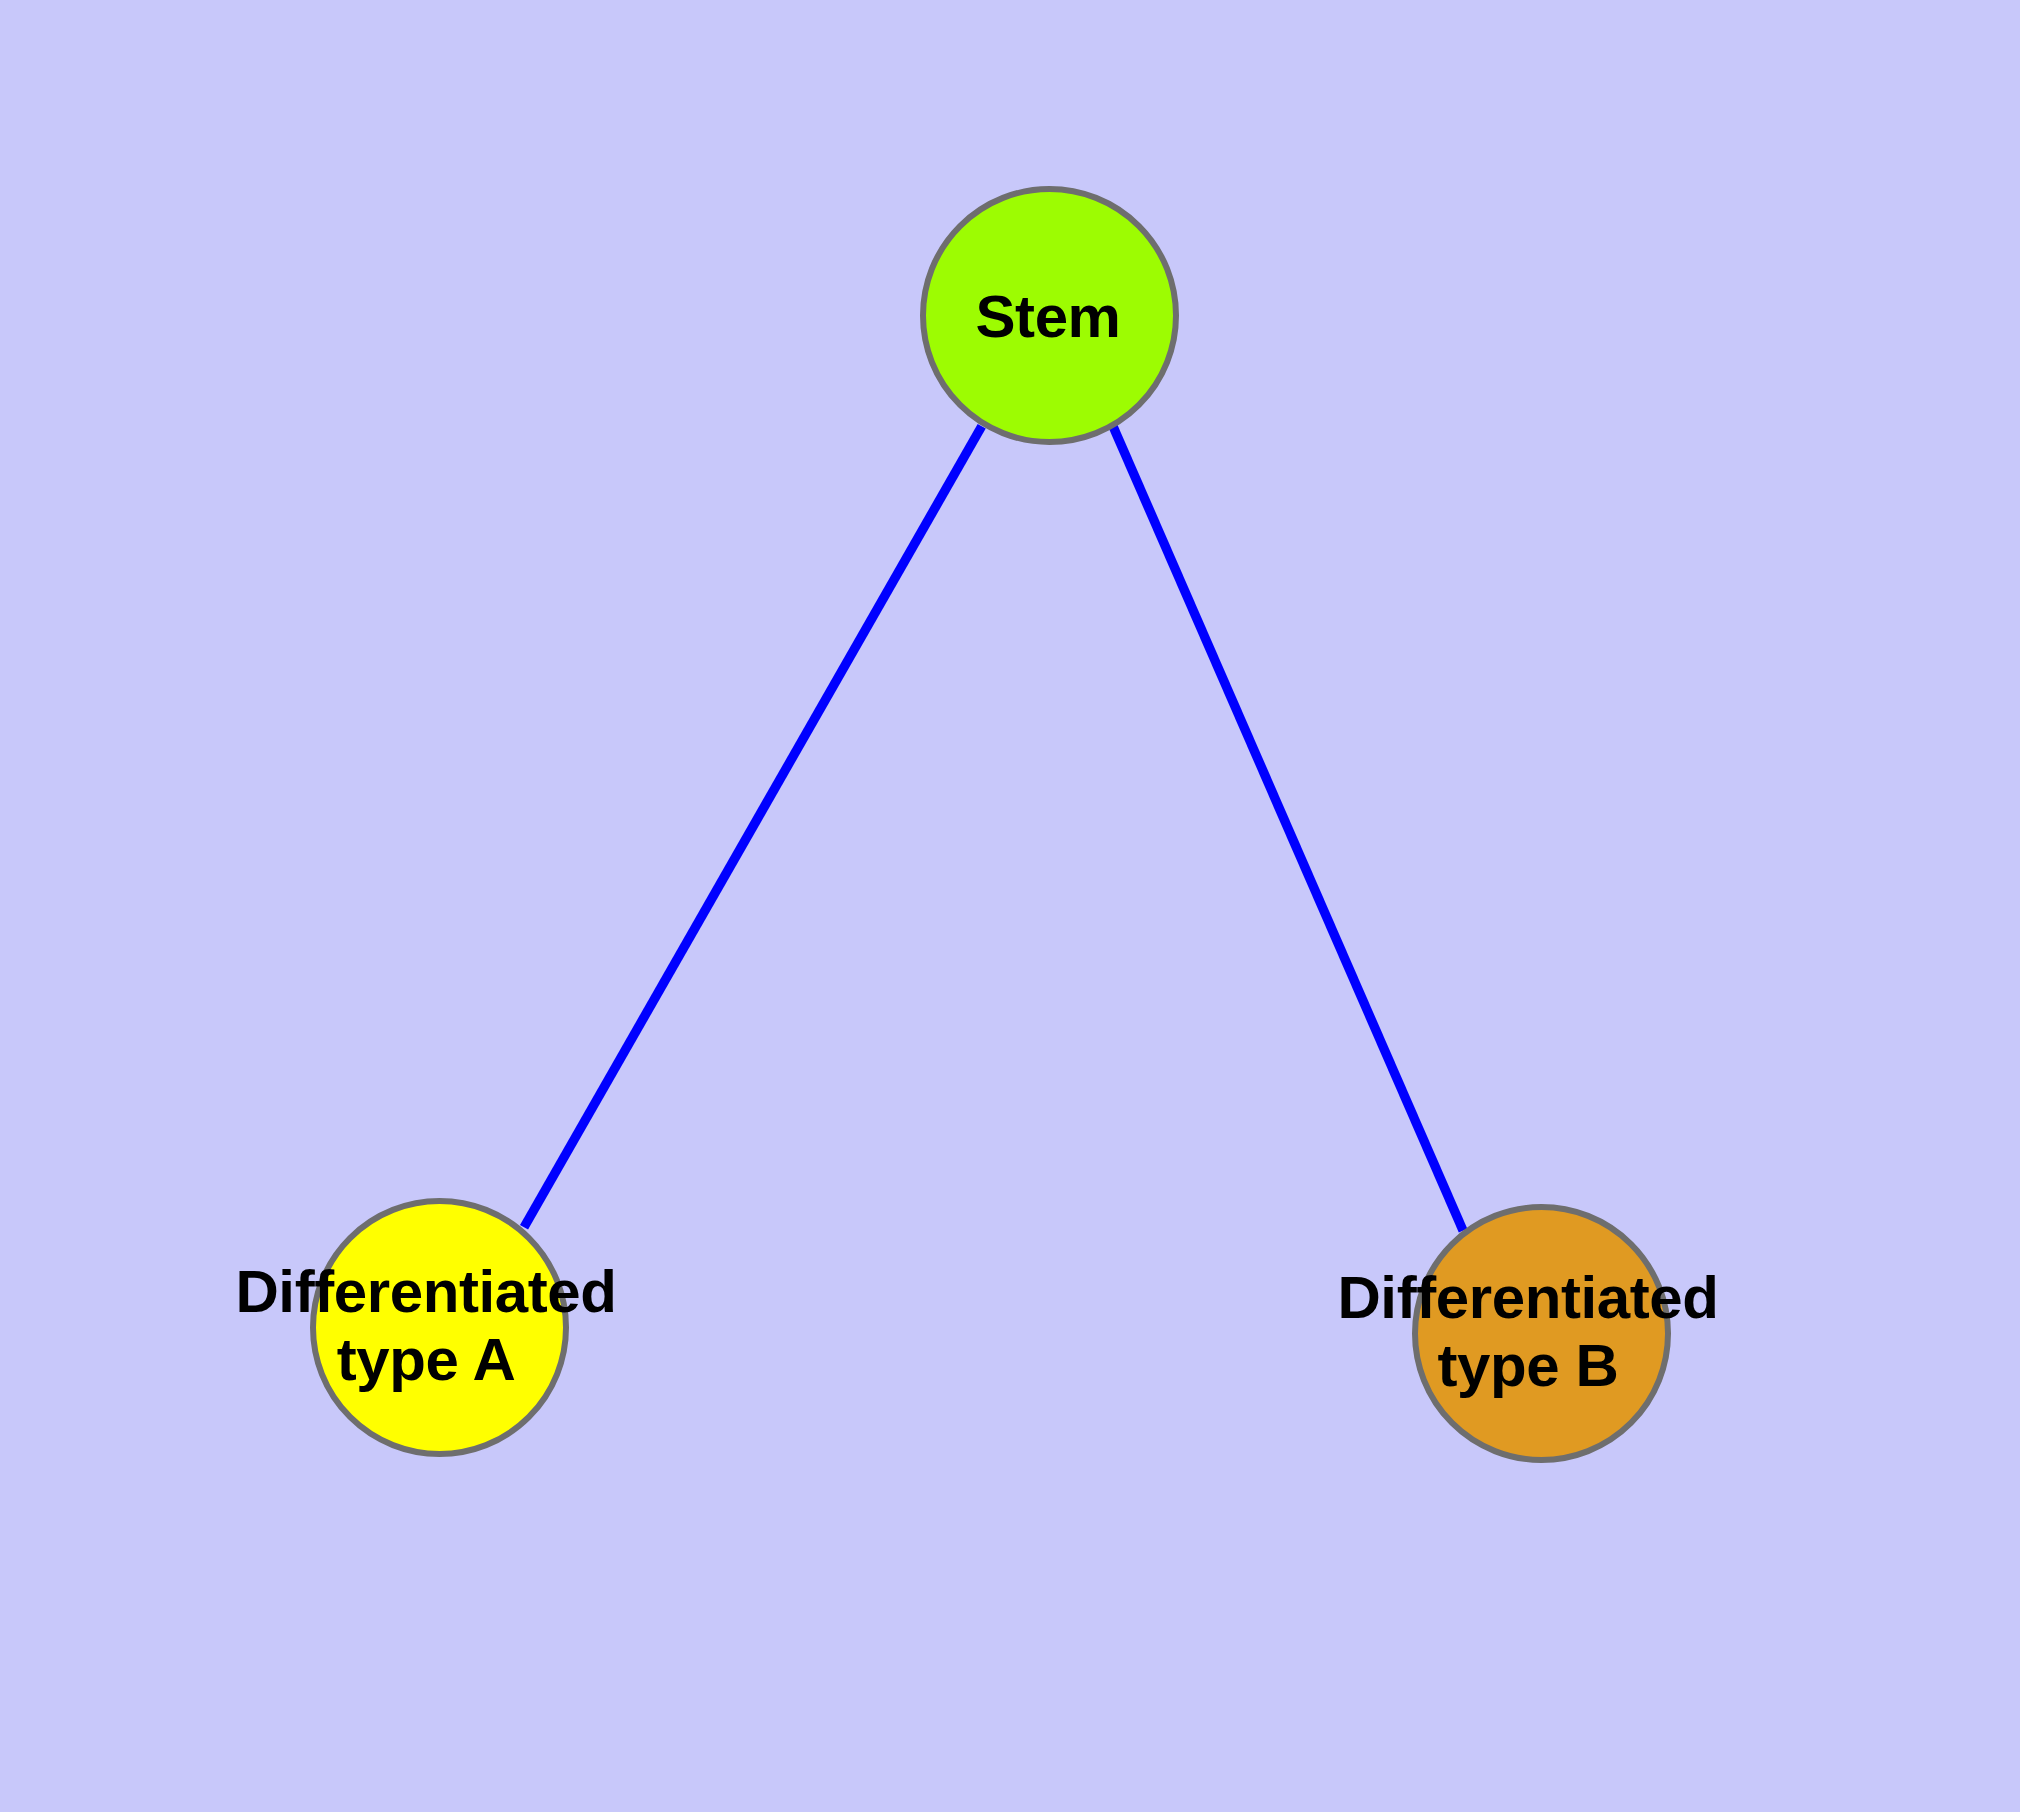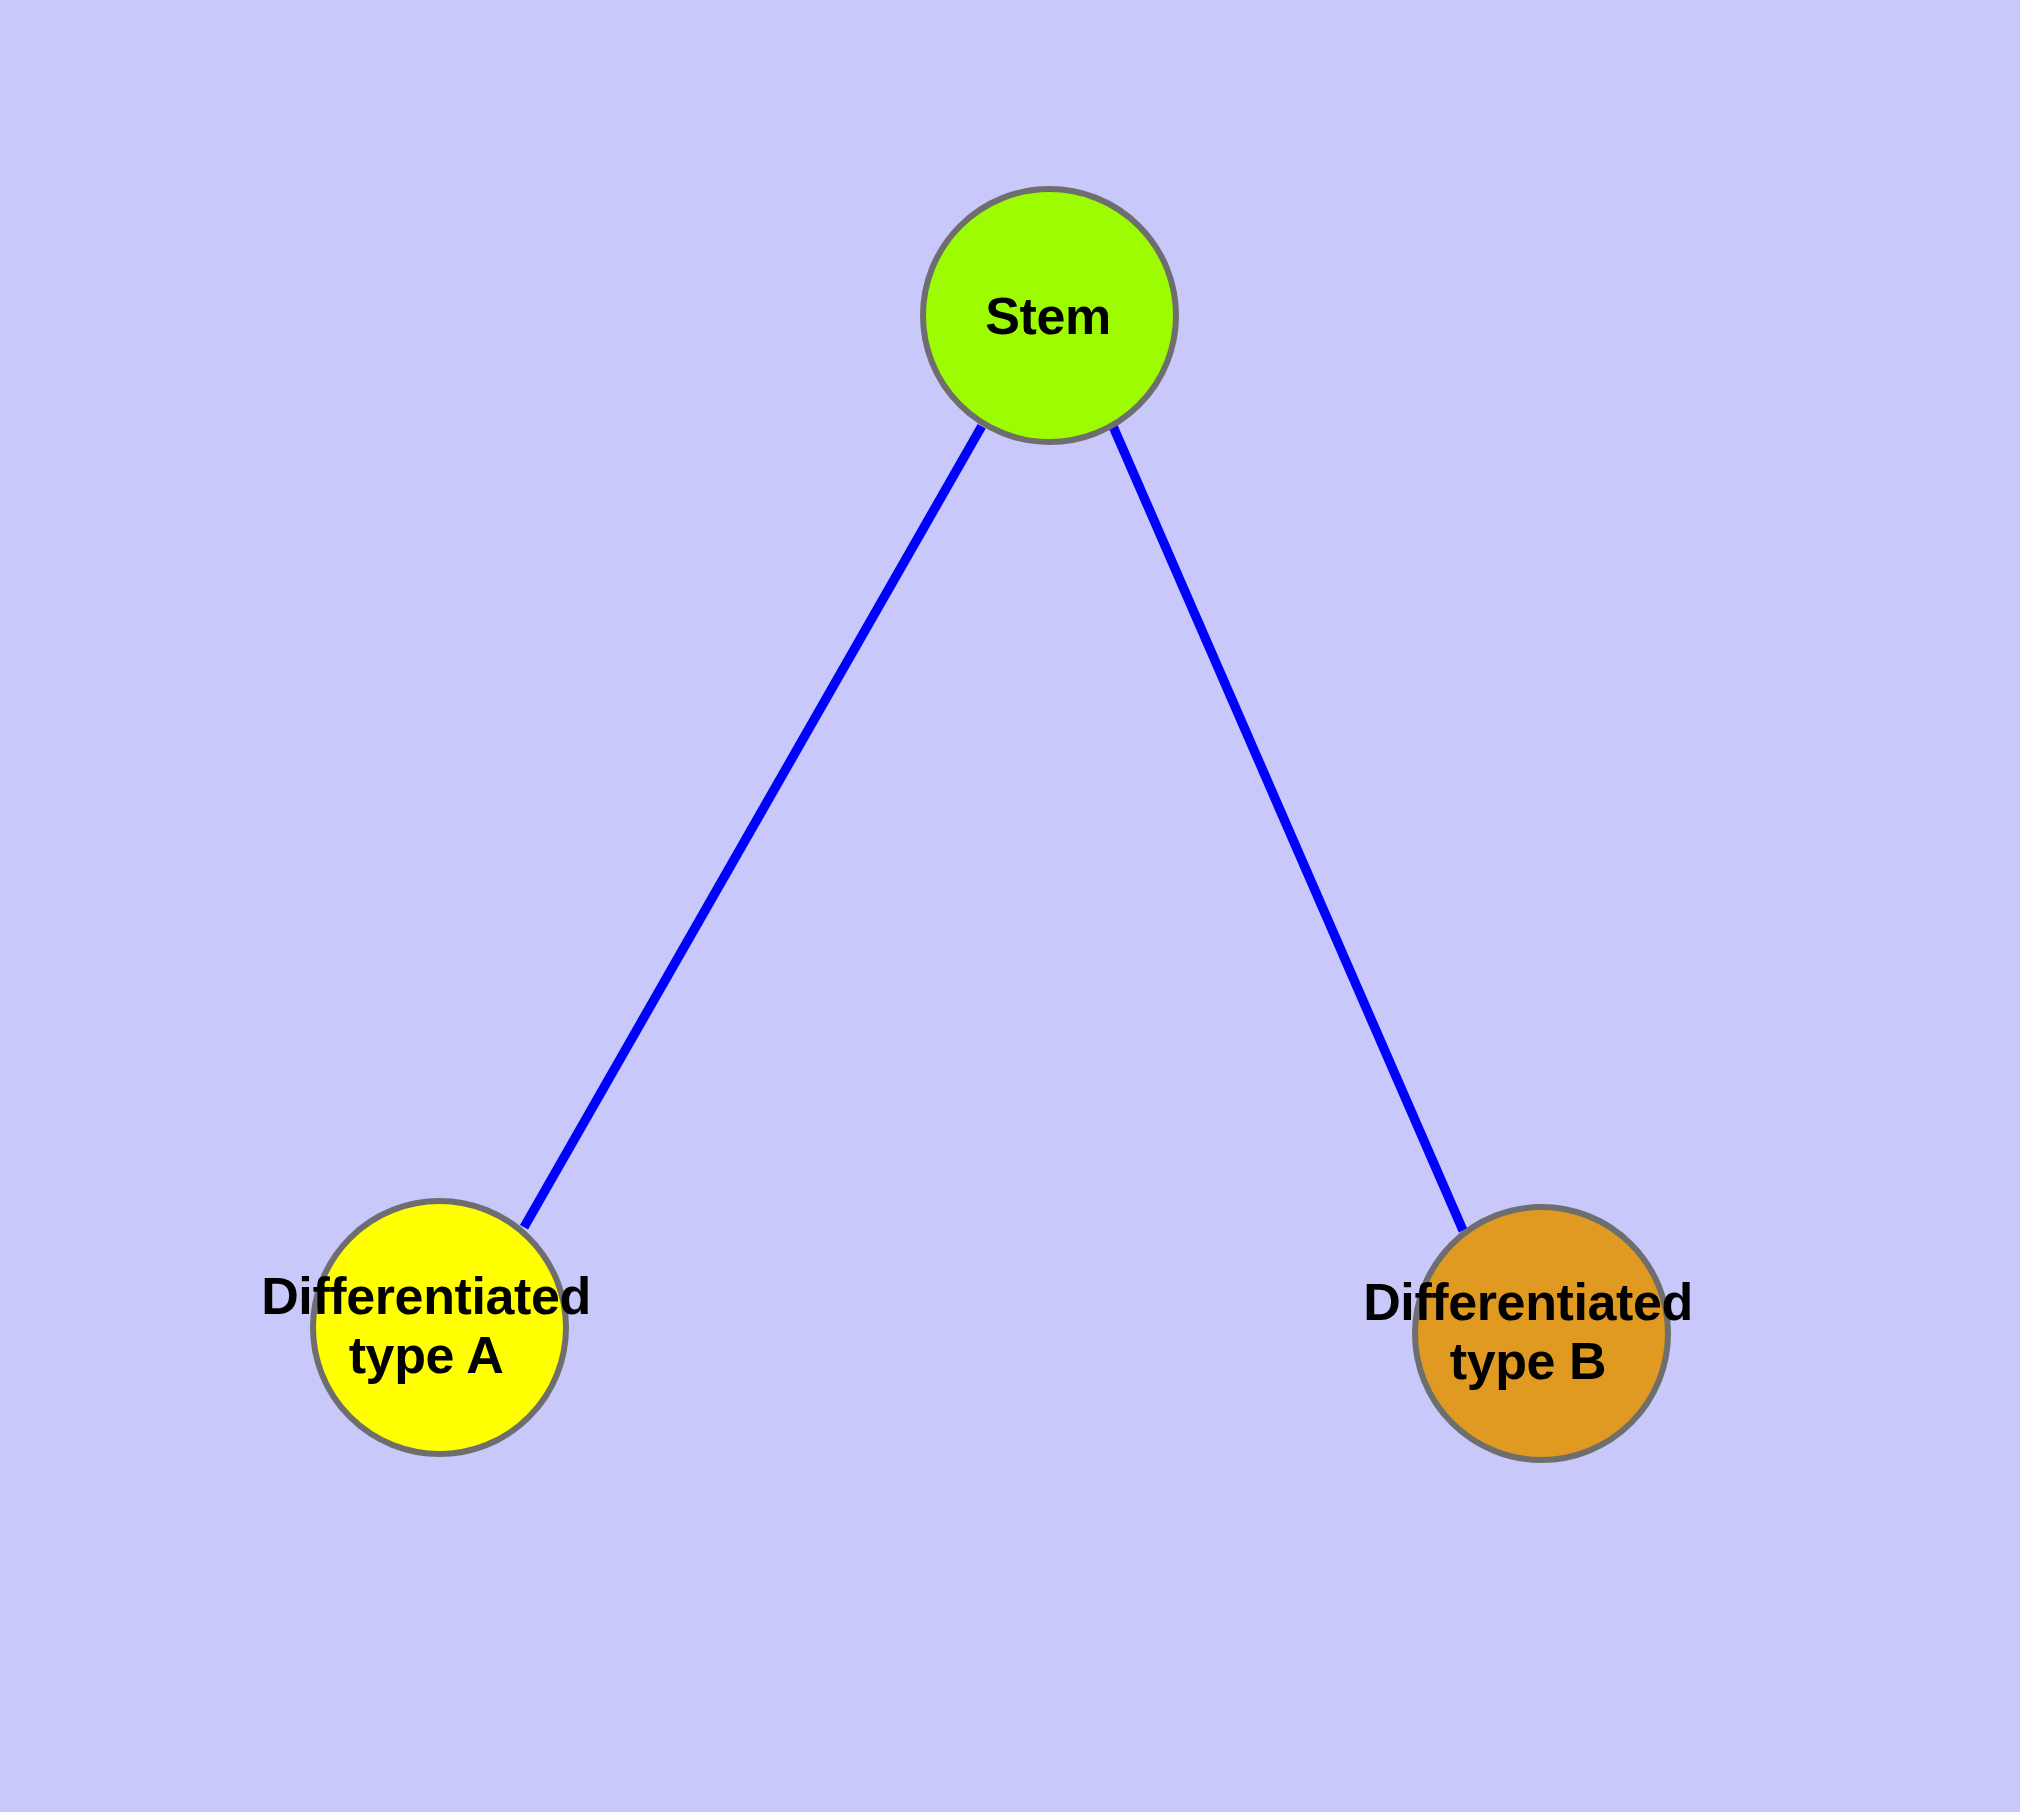--- a/index.html
+++ b/index.html
@@ -32,21 +32,21 @@
   .node {
     position: absolute;
     border-radius: 50%;
     box-sizing: border-box;
     border: 6px solid #6e6e6e;
   }
   .node-label {
     position: absolute;
     color: #000000;
     font-weight: bold;
-    font-size: 52px;
+    font-size: 60px;
     line-height: 1.14;
     text-align: center;
     white-space: pre;
     letter-spacing: -0.4px;
     transform: translate(-50%, -50%);
     pointer-events: none;
   }
   #node-stem {
     left: 920px;
     top: 186px;

